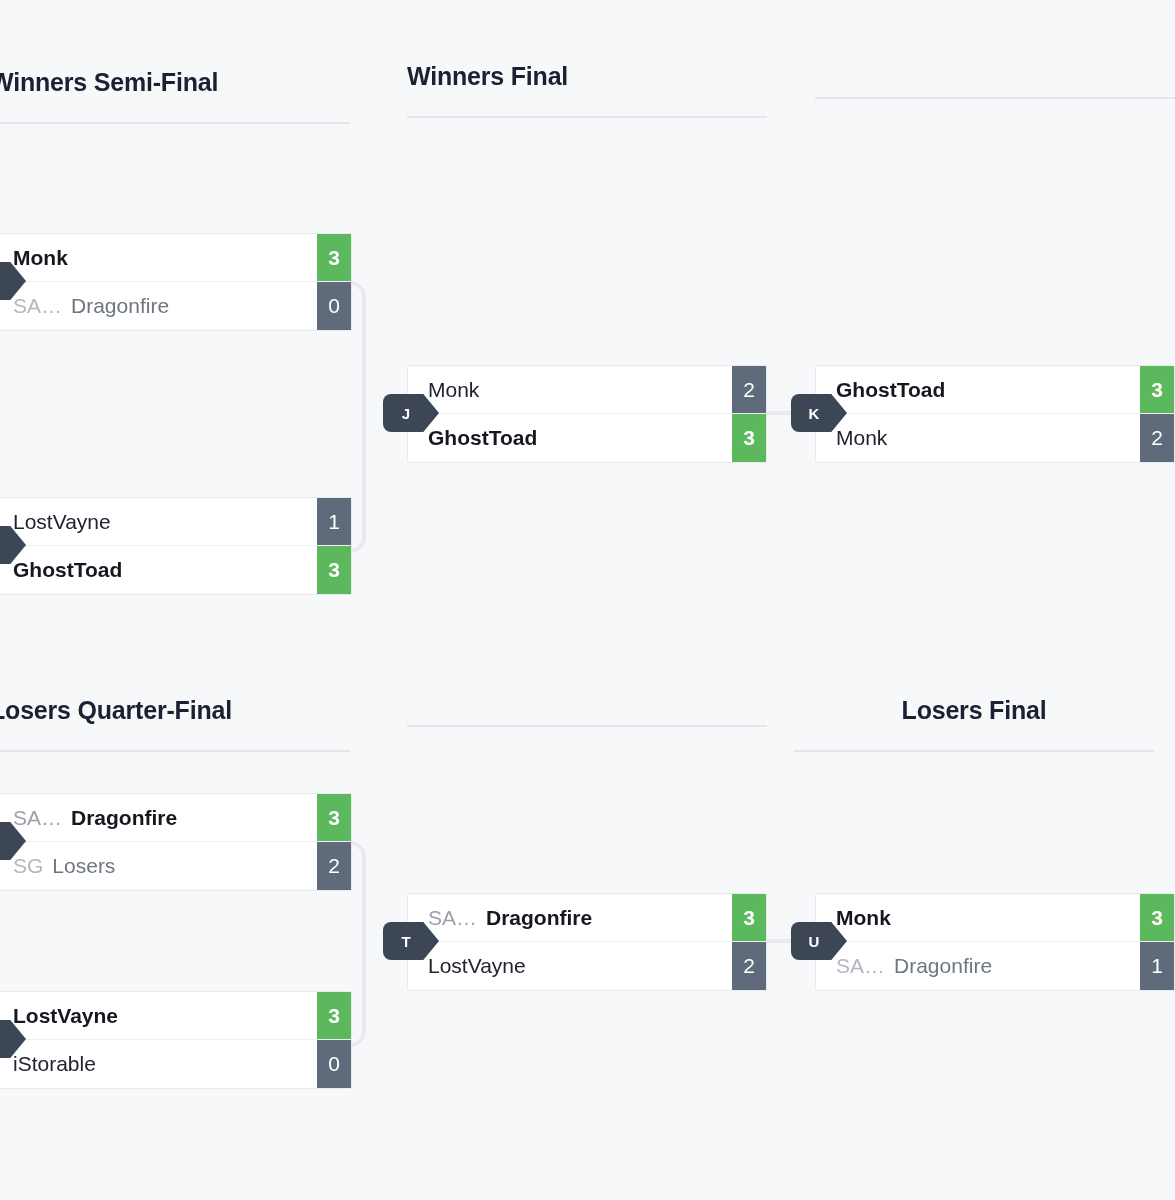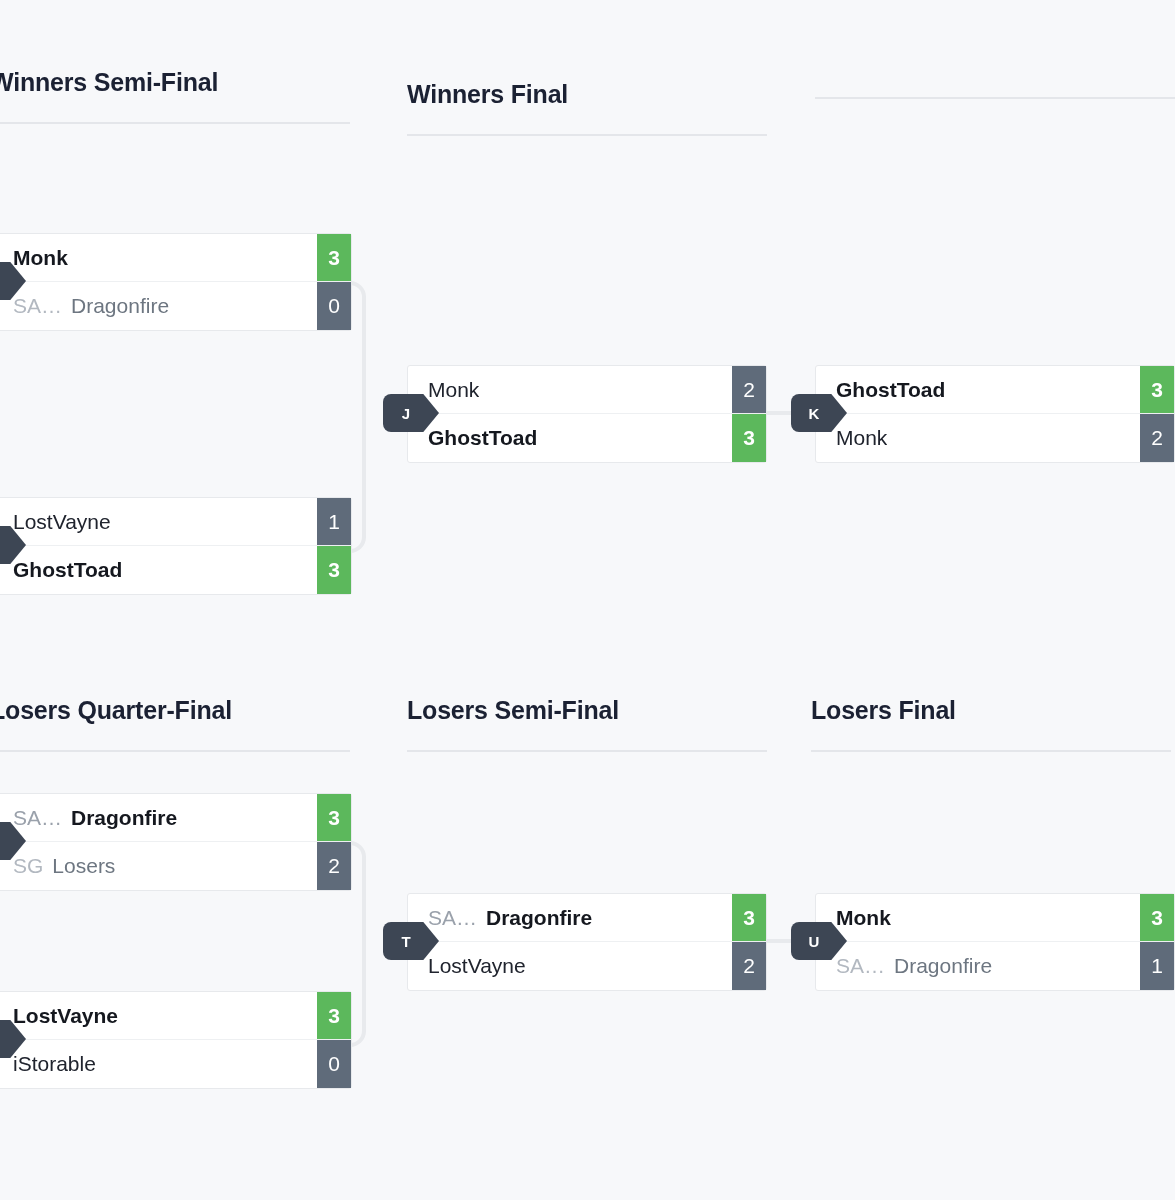--- a/index.html
+++ b/index.html
@@ -137,37 +137,36 @@
 </style>
 </head>
 <body>
 
 <div class="bracket-root">
 
   <div class="round-header" style="left:-10px; top:70px;">
     <div class="title">Winners Semi-Final</div>
     <div class="rule"></div>
   </div>
-  <div class="round-header" style="left:407px; top:82px;">
+  <div class="round-header" style="left:407px; top:64px;">
     <div class="title">Winners Final</div>
     <div class="rule"></div>
   </div>
   <div class="round-header" style="left:815px; top:70px;">
     <div class="rule"></div>
   </div>
 
   <div class="round-header" style="left:-10px; top:698px;">
     <div class="title">Losers Quarter-Final</div>
     <div class="rule"></div>
   </div>
   <div class="round-header" style="left:407px; top:698px;">
-    <div class="title">Losers Semi-Final</div>
-    <div class="rule"></div>
-  </div>
-  <div class="round-header" style="left:811px; top:698px;">
+    <div class="rule"></div>
+  </div>
+  <div class="round-header" style="left:794px; top:698px;text-align:center;">
     <div class="title">Losers Final</div>
     <div class="rule"></div>
   </div>
 
   <div class="connector-bracket" style="left:336px; top:281px; width:26px; height:264px;"></div>
   <div class="connector-line" style="left:766px; top:411px; width:28px;"></div>
 
   <div class="connector-bracket" style="left:336px; top:841px; width:26px; height:198px;"></div>
   <div class="connector-line" style="left:766px; top:939px; width:28px;"></div>
 

